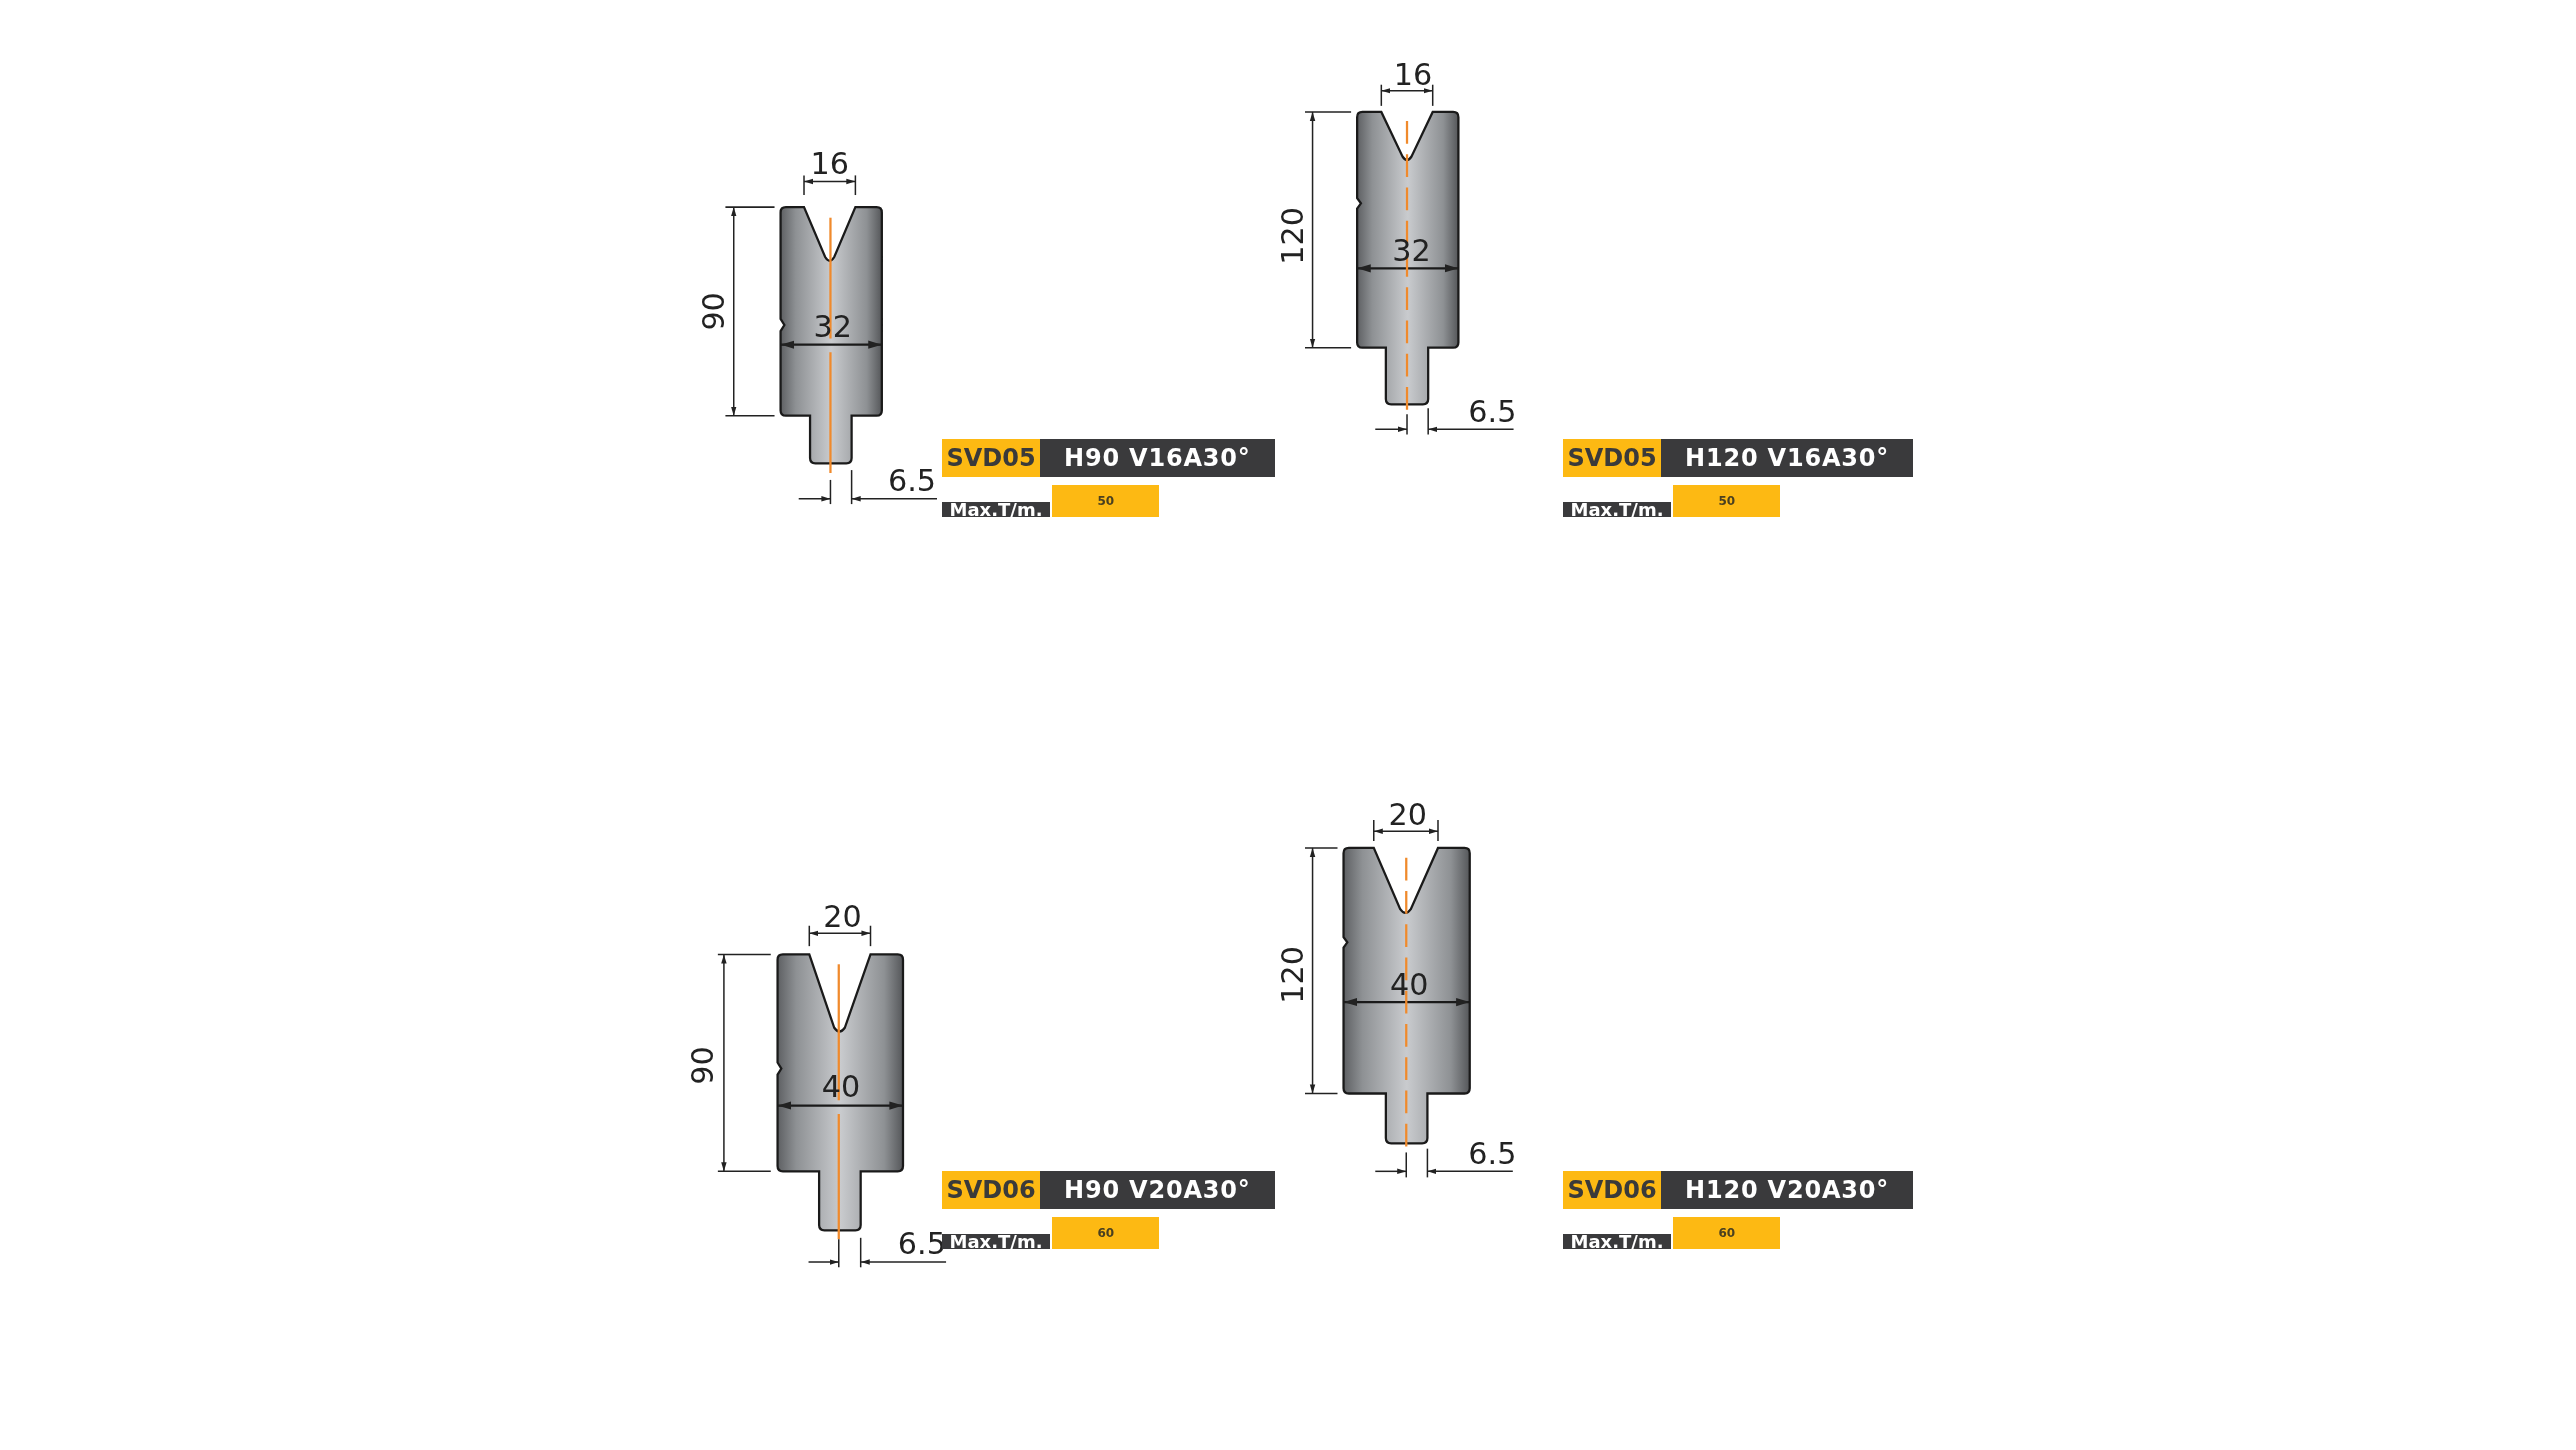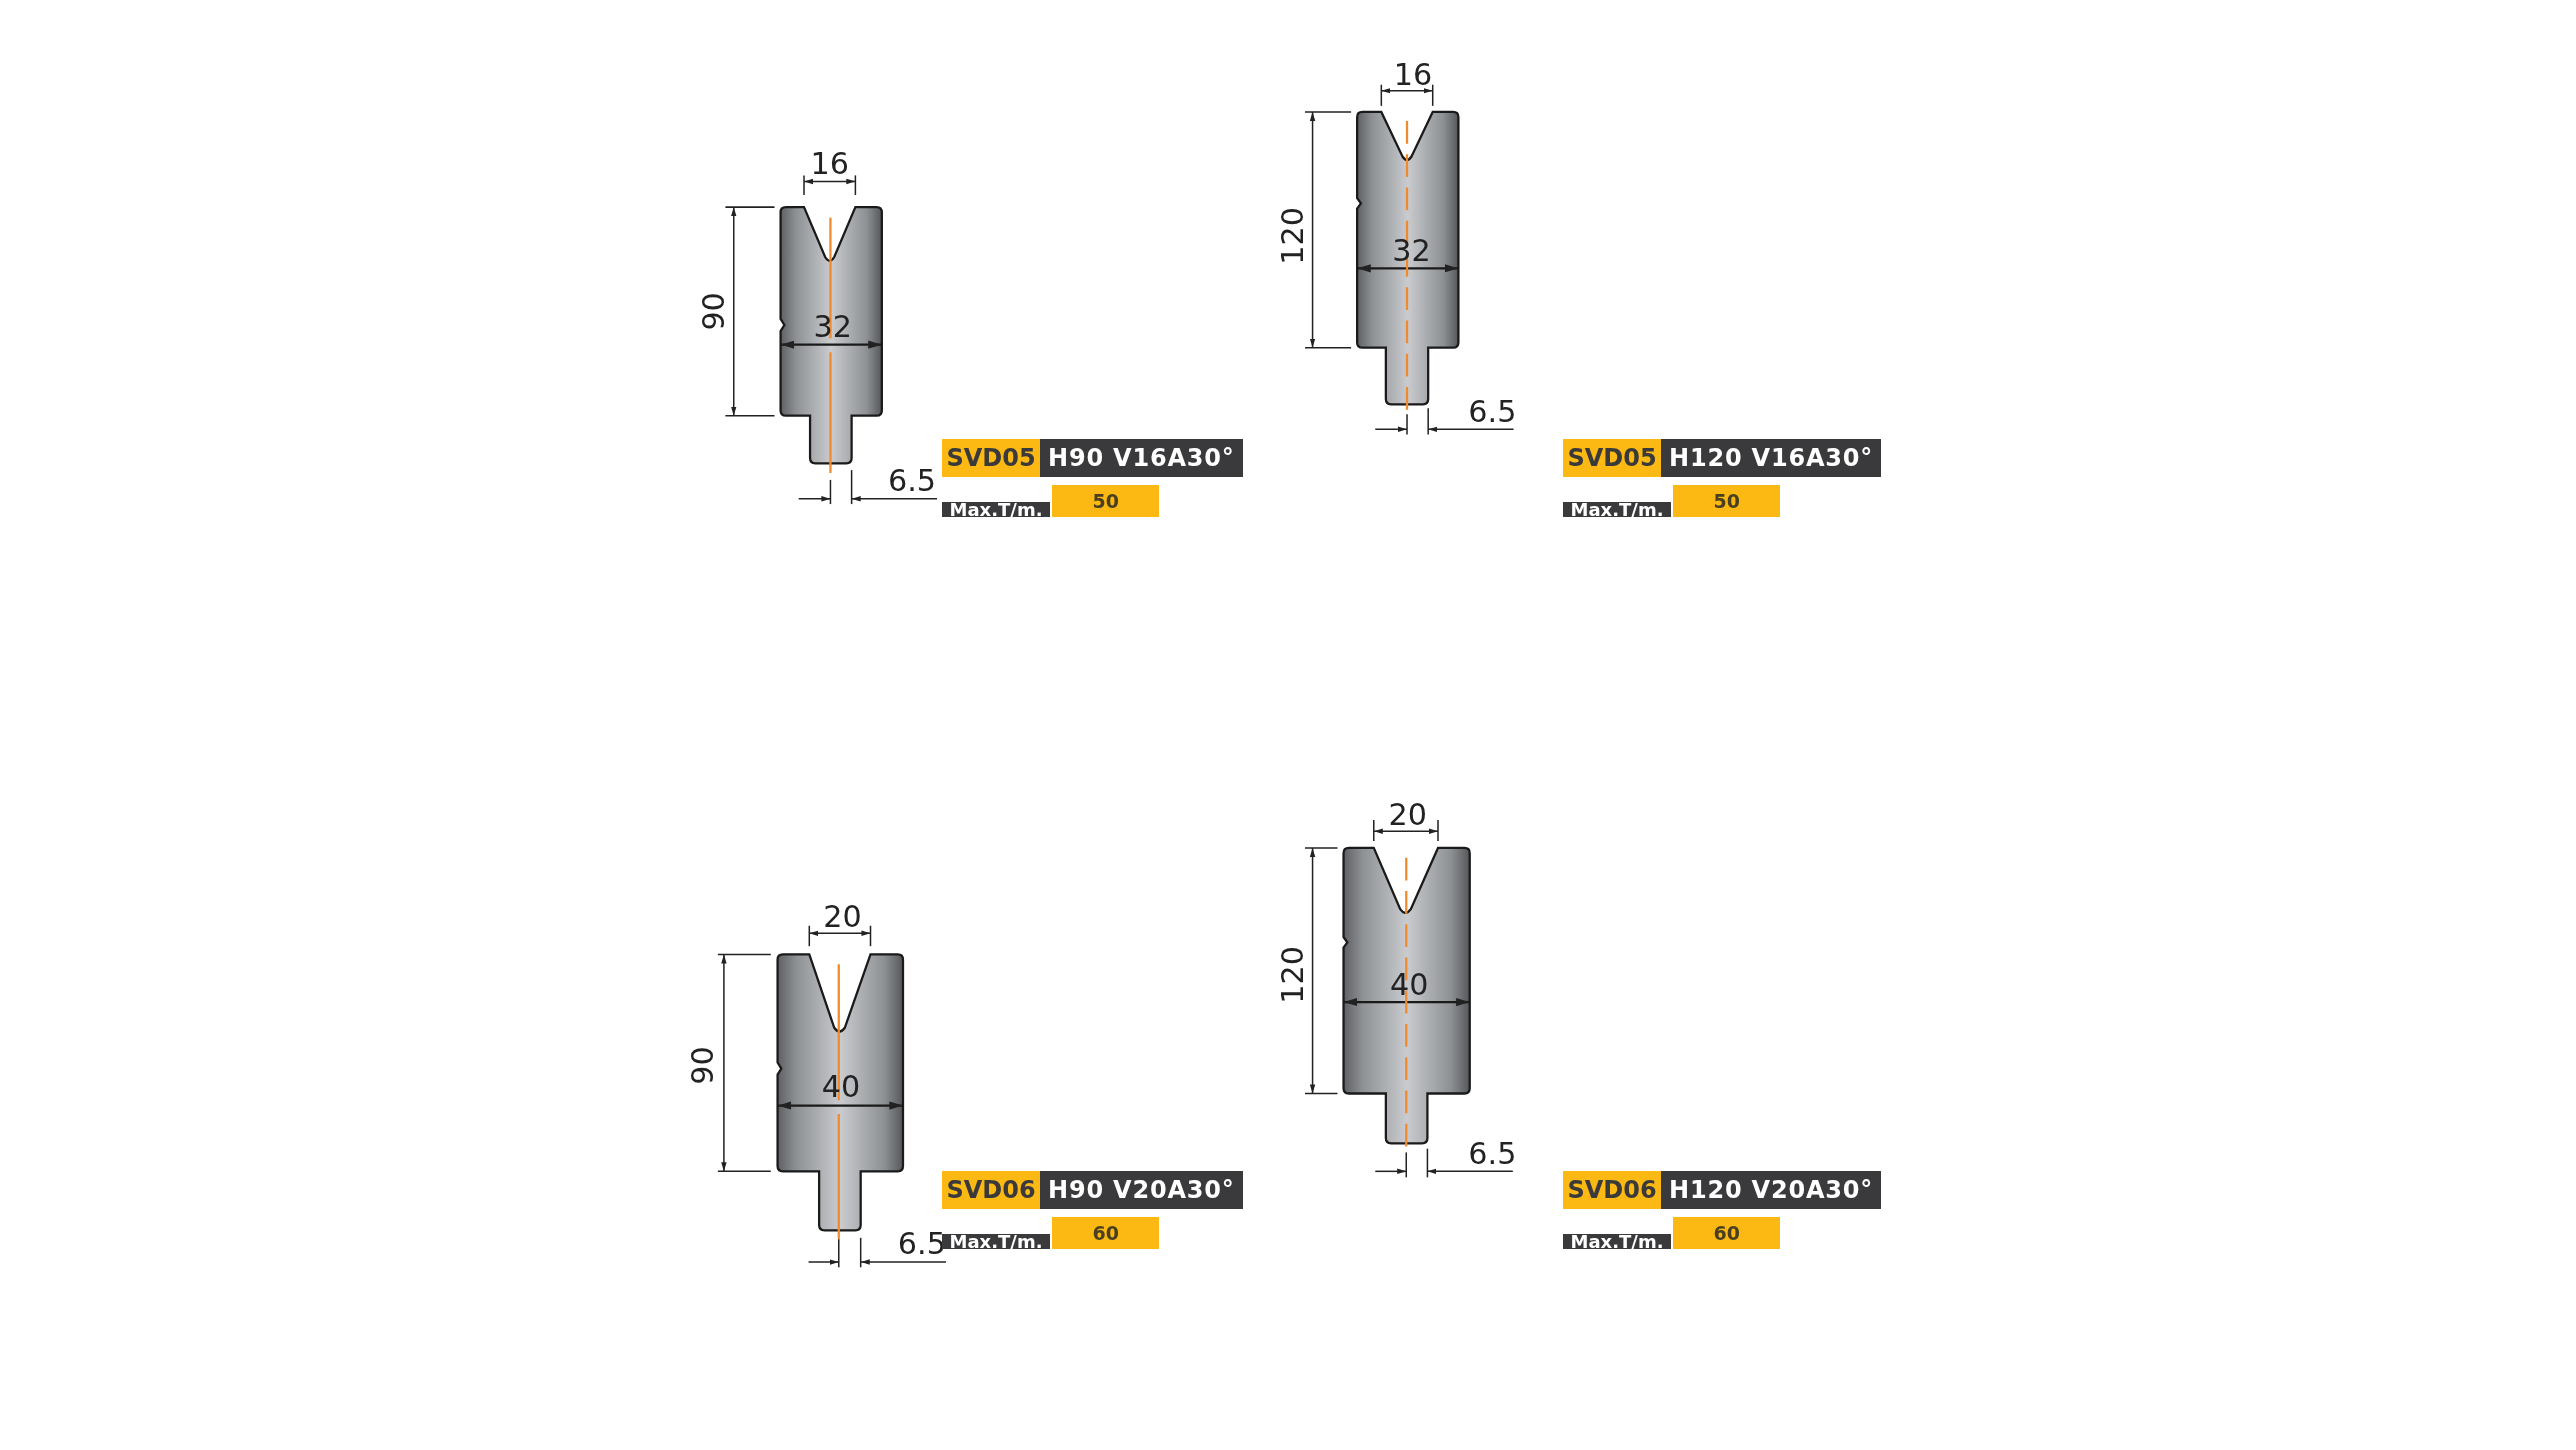--- a/index.html
+++ b/index.html
@@ -3,23 +3,23 @@
 <meta charset="utf-8">
 <style>
   html,body{margin:0;padding:0;background:#ffffff;}
   body{width:2576px;height:1451px;position:relative;overflow:hidden;font-family:"DejaVu Sans",sans-serif;}
   svg.drawing{position:absolute;left:0;top:0;}
   .dimtxt{font-family:"DejaVu Sans",sans-serif;font-size:40px;fill:#222;}
   .lbl{position:absolute;display:flex;flex-direction:column;gap:7.6px;}
   .row{display:flex;height:38px;}
   .row2{display:flex;height:32px;}
   .code{background:#fdb913;color:#3a3a3a;font-family:"DejaVu Sans",sans-serif;font-weight:bold;font-size:24px;display:flex;align-items:center;justify-content:center;width:98px;}
-  .spec{background:#3a3a3c;color:#fff;font-family:"DejaVu Sans",sans-serif;font-weight:bold;font-size:24px;display:flex;align-items:center;padding:0 8px;letter-spacing:0.8px;}
+  .spec{background:#3a3a3c;color:#fff;font-family:"DejaVu Sans",sans-serif;font-weight:bold;font-size:24px;display:flex;align-items:center;padding:0 24px;letter-spacing:0.8px;}
   .maxlbl{background:#3a3a3c;color:#fff;font-family:"DejaVu Sans",sans-serif;font-weight:bold;font-size:18px;display:flex;align-items:center;justify-content:center;width:108px;margin-top:17px;}
-  .maxval{background:#fdb913;color:#4a4020;font-family:"DejaVu Sans",sans-serif;font-weight:bold;font-size:19px;display:flex;align-items:center;justify-content:center;width:107px;margin-left:2.3px;}
+  .maxval{background:#fdb913;color:#4a4020;font-family:"DejaVu Sans",sans-serif;font-weight:bold;font-size:12px;display:flex;align-items:center;justify-content:center;width:107px;margin-left:2.3px;}
 </style>
 </head>
 <body>
 
 <svg class="drawing" width="2576" height="1451" viewBox="0 0 3409 1920">
   <defs>
     <linearGradient id="steel" x1="0" y1="0" x2="1" y2="0">
       <stop offset="0" stop-color="#5e6063"></stop>
       <stop offset="0.15" stop-color="#8e9194"></stop>
       <stop offset="0.5" stop-color="#c9cbce"></stop>

